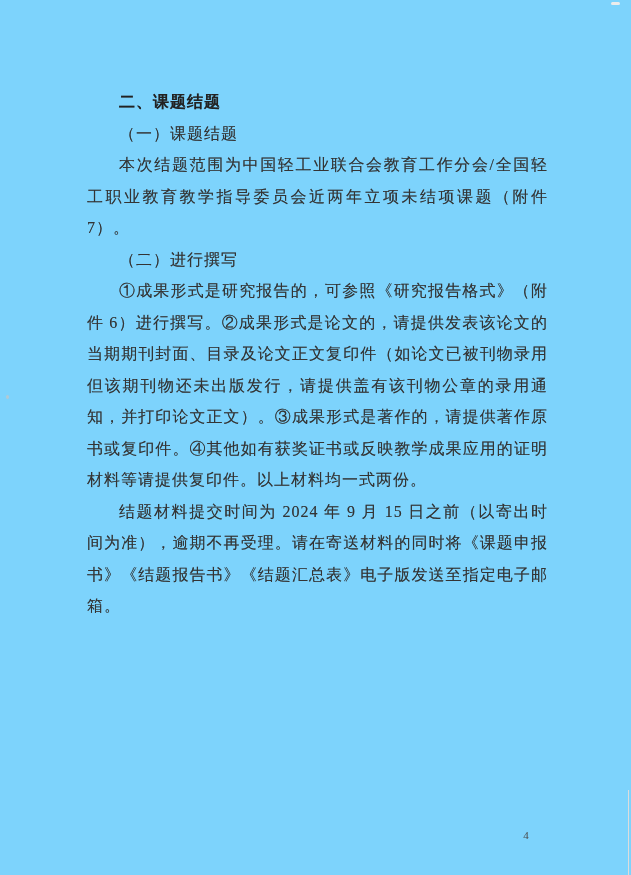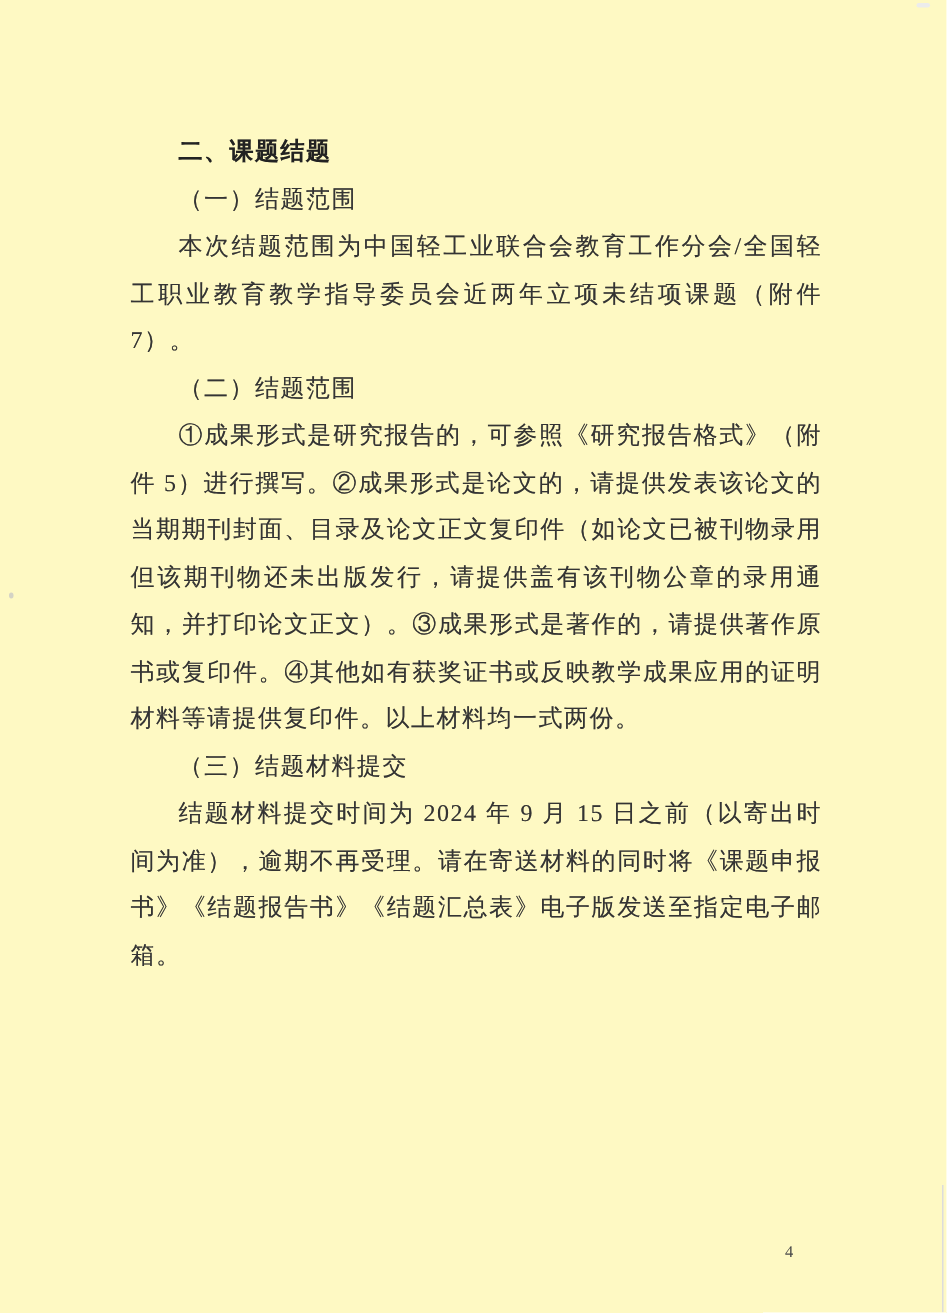--- a/index.html
+++ b/index.html
@@ -4,21 +4,21 @@
 <style>
   html, body {
     margin: 0;
     padding: 0;
     background: #ffffff;
   }
   .page {
     position: relative;
     width: 631px;
     height: 875px;
-    background: #fef9c3;
+    background: #7dd3fc;
     overflow: hidden;
     font-family: "Liberation Serif", "DejaVu Serif", serif;
     color: #343434;
   }
   .content {
     position: absolute;
     left: 87px;
     top: 86px;
     width: 461px;
   }
@@ -77,25 +77,24 @@
     background: #dcdcdc;
   }
 </style>
 </head>
 <body>
 
 <div class="page">
 
   <div class="content">
     <p class="heading">二、课题结题</p>
-    <p class="subheading">（一）结题范围</p>
+    <p class="subheading">（一）课题结题</p>
     <p class="body">本次结题范围为中国轻工业联合会教育工作分会/全国轻工职业教育教学指导委员会近两年立项未结项课题（附件 7）。</p>
-    <p class="subheading">（二）结题范围</p>
-    <p class="body">①成果形式是研究报告的，可参照《研究报告格式》（附件 5）进行撰写。②成果形式是论文的，请提供发表该论文的当期期刊封面、目录及论文正文复印件（如论文已被刊物录用但该期刊物还未出版发行，请提供盖有该刊物公章的录用通知，并打印论文正文）。③成果形式是著作的，请提供著作原书或复印件。④其他如有获奖证书或反映教学成果应用的证明材料等请提供复印件。以上材料均一式两份。</p>
-    <p class="subheading">（三）结题材料提交</p>
+    <p class="subheading">（二）进行撰写</p>
+    <p class="body">①成果形式是研究报告的，可参照《研究报告格式》（附件 6）进行撰写。②成果形式是论文的，请提供发表该论文的当期期刊封面、目录及论文正文复印件（如论文已被刊物录用但该期刊物还未出版发行，请提供盖有该刊物公章的录用通知，并打印论文正文）。③成果形式是著作的，请提供著作原书或复印件。④其他如有获奖证书或反映教学成果应用的证明材料等请提供复印件。以上材料均一式两份。</p>
     <p class="body">结题材料提交时间为 2024 年 9 月 15 日之前（以寄出时间为准），逾期不再受理。请在寄送材料的同时将《课题申报书》《结题报告书》《结题汇总表》电子版发送至指定电子邮箱。</p>
   </div>
 
   <div class="page-number">4</div>
 
   <div class="speck-left"></div>
   <div class="smudge-top-right"></div>
   <div class="edge-line-right"></div>
 
 </div>

